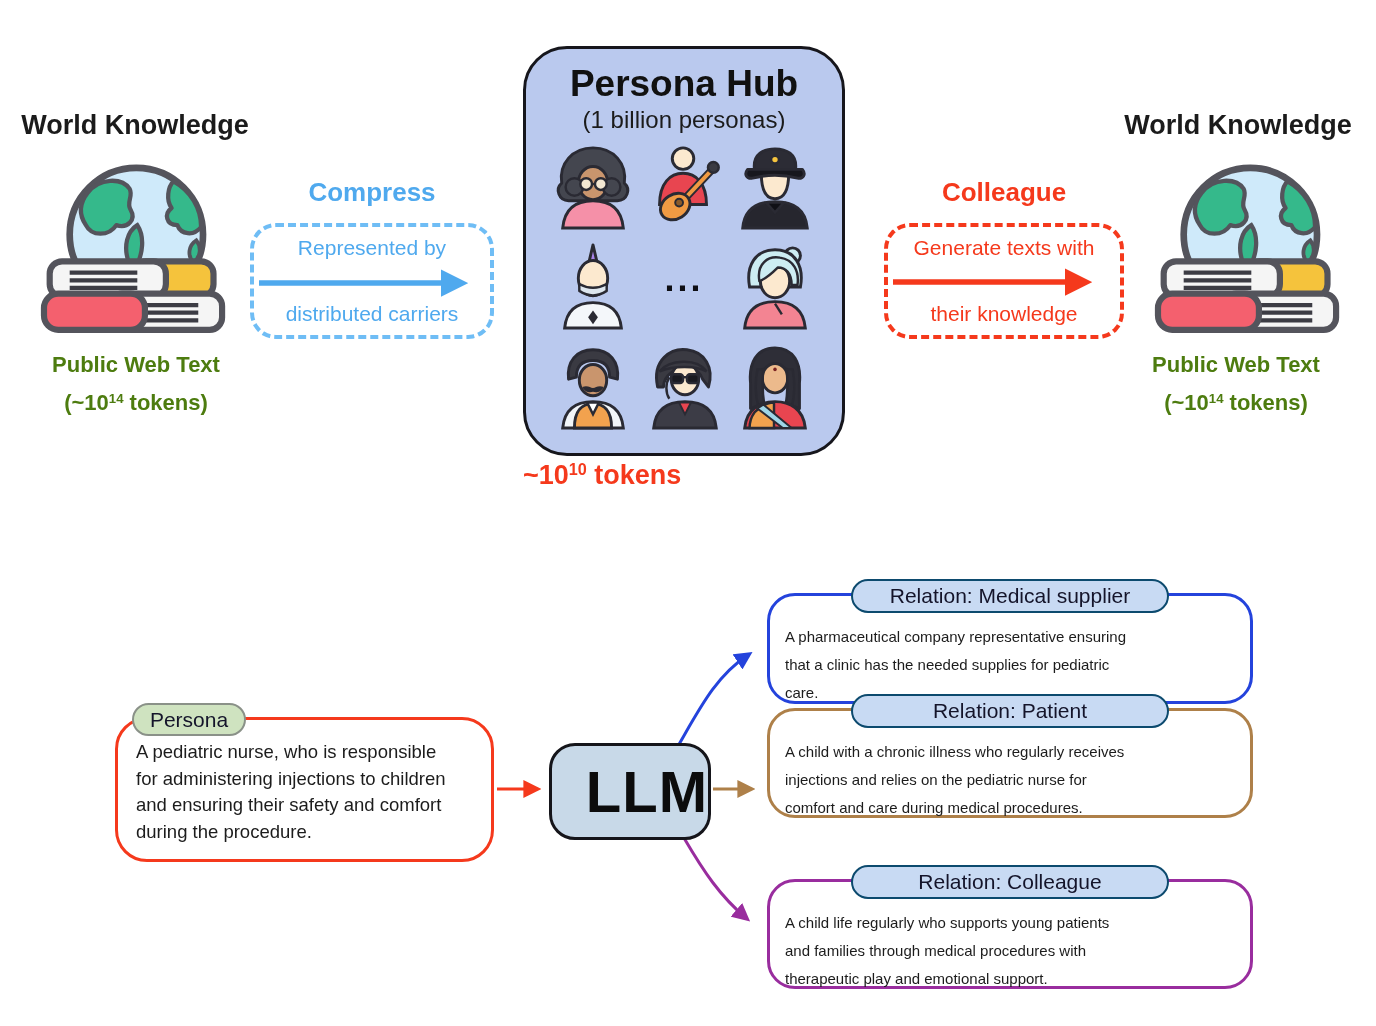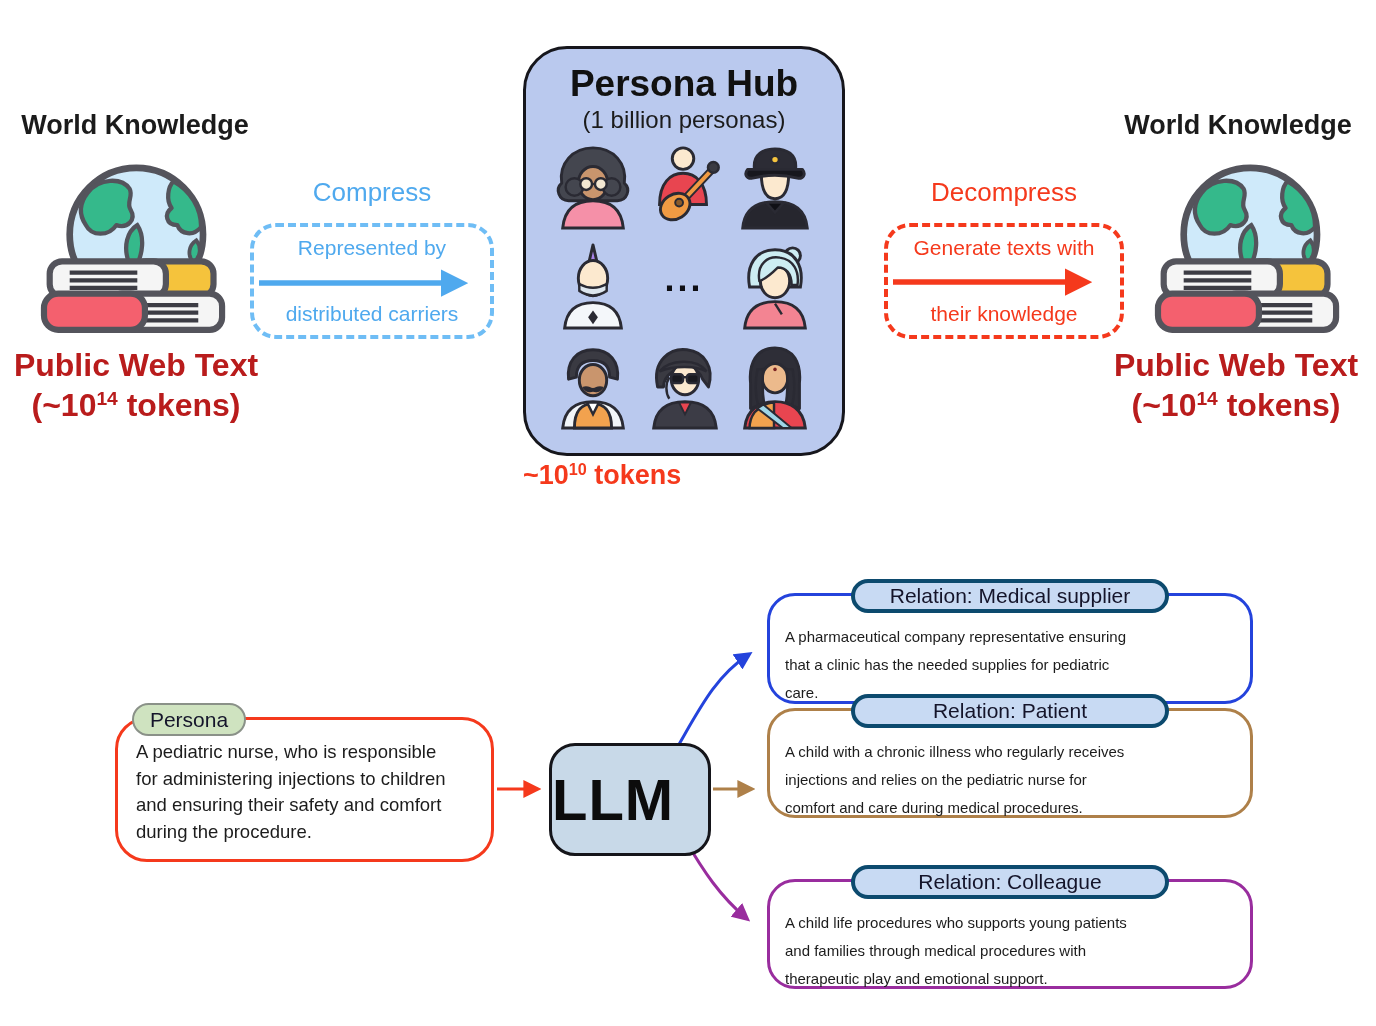--- a/index.html
+++ b/index.html
@@ -5,23 +5,23 @@
   html,body{margin:0;padding:0;background:#fff;}
   .canvas{position:relative;width:1376px;height:1026px;background:#ffffff;overflow:hidden;
           font-family:"Liberation Sans","DejaVu Sans",sans-serif;color:#151515;}
   .abs{position:absolute;}
   svg{display:block;}
   .overlay{position:absolute;left:0;top:0;z-index:1;pointer-events:none;}
   .layer{position:absolute;z-index:2;}
 
   
   .wk-title{width:250px;text-align:center;font-size:27px;font-weight:bold;color:#1b1b1b;}
-  .pwt{width:256px;text-align:center;font-size:32px;font-weight:bold;color:#b91c1c;line-height:34px;}
+  .pwt{width:256px;text-align:center;font-size:22px;font-weight:bold;color:#4d7c0f;line-height:34px;}
   .sup{font-size:0.6em;vertical-align:0.55em;letter-spacing:0;}
-  .proc-label{width:244px;text-align:center;font-size:26px;font-weight:normal;}
+  .proc-label{width:244px;text-align:center;font-size:26px;font-weight:bold;}
   .proc-label.blue{color:#4fa9ee;}
   .proc-label.red{color:#f5391c;}
   .dashed-box{box-sizing:border-box;border-radius:26px;display:flex;flex-direction:column;
               justify-content:space-between;align-items:center;padding:9px 4px;background:transparent;}
   .dashed-box.blue{border:4px dashed #6fbdf5;color:#4fa9ee;}
   .dashed-box.red{border:4px dashed #f5391c;color:#f5391c;}
   .dashed-box div{font-size:21px;white-space:nowrap;}
 
   
   .hub-box{box-sizing:border-box;left:523px;top:46px;width:322px;height:410px;background:#bac9ee;
@@ -34,25 +34,25 @@
   .dots{font-size:36px;font-weight:bold;color:#0e0e14;letter-spacing:3px;margin-top:-14px;}
   .hub-tokens{left:523px;top:460px;width:322px;text-align:left;font-size:27px;font-weight:bold;color:#f5391c;}
 
   
   .node-box{box-sizing:border-box;background:#fff;position:absolute;}
   .persona-box{left:115px;top:717px;width:379px;height:145px;border:3.5px solid #f5391c;border-radius:32px;}
   .pill{position:absolute;box-sizing:border-box;display:flex;align-items:center;justify-content:center;
         font-size:21px;color:#14142a;border-radius:18px;}
   .pill.green{left:14px;top:-17px;width:114px;height:33px;background:#cfe3c0;border:2px solid #8a9188;}
   .pill.blue{left:50%;transform:translateX(-50%);top:-17px;width:318px;height:34px;
-             background:#c8daf3;border:4px solid #0c4a6e;}
+             background:#c8daf3;border:2px solid #0c4a6e;}
   .body-lines{padding:19px 0 0 18px;}
   .body-lines div{font-size:18.5px;line-height:26.5px;color:#1c1c1c;white-space:nowrap;}
-  .llm-box{left:549px;top:743px;width:162px;height:113px;background:#c8d9e8;border:3.5px solid #15151a;
-           border-radius:26px;display:flex;align-items:center;justify-content:flex-start;}
+  .llm-box{left:549px;top:743px;width:162px;height:97px;background:#c8d9e8;border:3.5px solid #15151a;
+           border-radius:26px;display:flex;align-items:center;justify-content:flex-end;}
   .llm-label{font-size:58px;font-weight:bold;color:#0c0c0c;letter-spacing:1px;}
   .rel-box{left:767px;width:486px;border-radius:28px;}
   .rel-box .body-lines{padding:27px 0 0 15px;}
   .rel-box .body-lines div{font-size:15px;line-height:28px;}
   .rel-supplier{top:593px;height:111px;border:3.5px solid #2443dc;}
   .rel-patient{top:708px;height:110px;border:3.5px solid #ae8049;}
   .rel-colleague{top:879px;height:110px;border:3.5px solid #992d9e;}
 </style>
 </head>
 <body>
@@ -210,21 +210,21 @@
         <circle cx="45" cy="28" r="1.8" fill="#7a2222"></circle>
         <path d="M14 88 C16 68 30 61 45 61 C60 61 74 68 76 88 Z" fill="#e84550" stroke="#2a2a33" stroke-width="3"></path>
         <path d="M24 72 C31 65 39 62 44 62 L44 88 L19 88 C19 82 21 76 24 72 Z" fill="#f2a24e" stroke="#2a2a33" stroke-width="2.5"></path>
         <path d="M33 64 L62 88 L53 88 L27 68 Z" fill="#9fd6e8" stroke="#2a2a33" stroke-width="2"></path>
       </svg>
 
     </div>
   </div>
   <div class="layer abs hub-tokens"><span>~10</span><span class="sup">10</span><span> tokens</span></div>
 
-  <div class="layer abs proc-label red" style="left:882px;top:177px;width:244px;">Decompress</div>
+  <div class="layer abs proc-label red" style="left:882px;top:177px;width:244px;">Colleague</div>
   <div class="layer abs dashed-box red" style="left:884px;top:223px;width:240px;height:116px;">
     <div>Generate texts with</div>
     <div>their knowledge</div>
   </div>
 
   <div class="layer abs wk-title" style="left:1113px;top:110px;">World Knowledge</div>
   <svg class="layer abs" style="left:1150px;top:147px;" width="195" height="200" viewBox="0 0 200 210">
       <use href="#globe-books"></use>
     </svg>
   <div class="layer abs pwt" style="left:1108px;top:348px;">
@@ -260,19 +260,19 @@
     <div class="body-lines">
       <div>A child with a chronic illness who regularly receives</div>
       <div>injections and relies on the pediatric nurse for</div>
       <div>comfort and care during medical procedures.</div>
     </div>
   </div>
 
   <div class="layer node-box rel-box rel-colleague">
     <div class="pill blue">Relation: Colleague</div>
     <div class="body-lines">
-      <div>A child life procedures who supports young patients</div>
+      <div>A child life regularly who supports young patients</div>
       <div>and families through medical procedures with</div>
       <div>therapeutic play and emotional support.</div>
     </div>
   </div>
 
 </div>
 
 </body></html>

